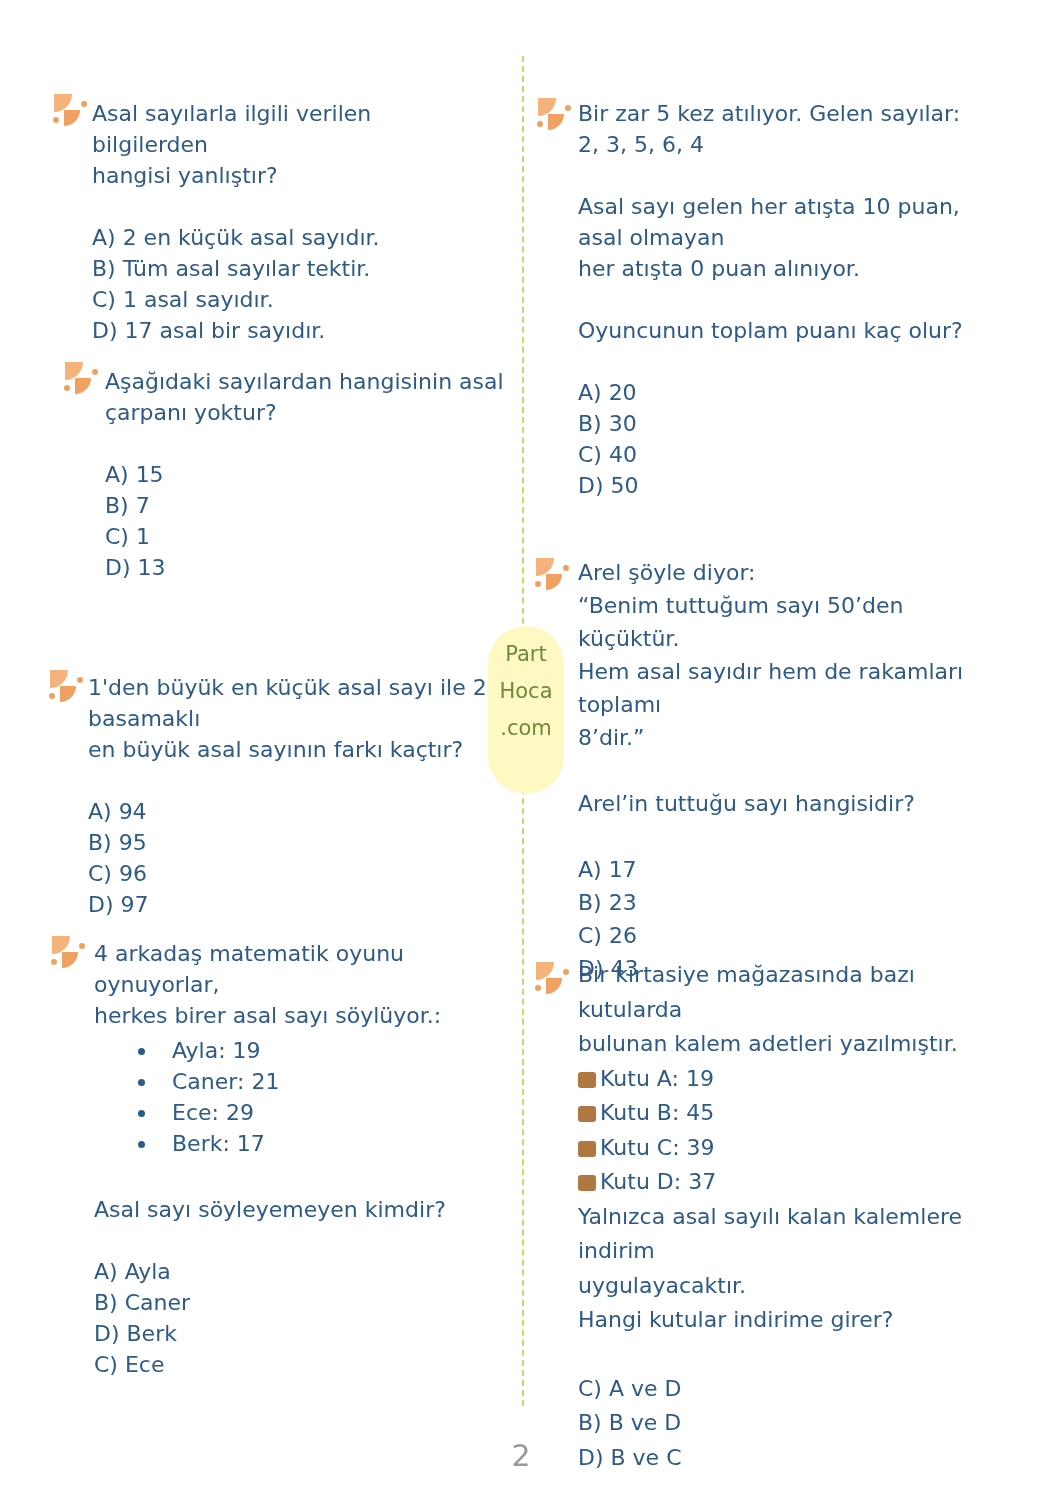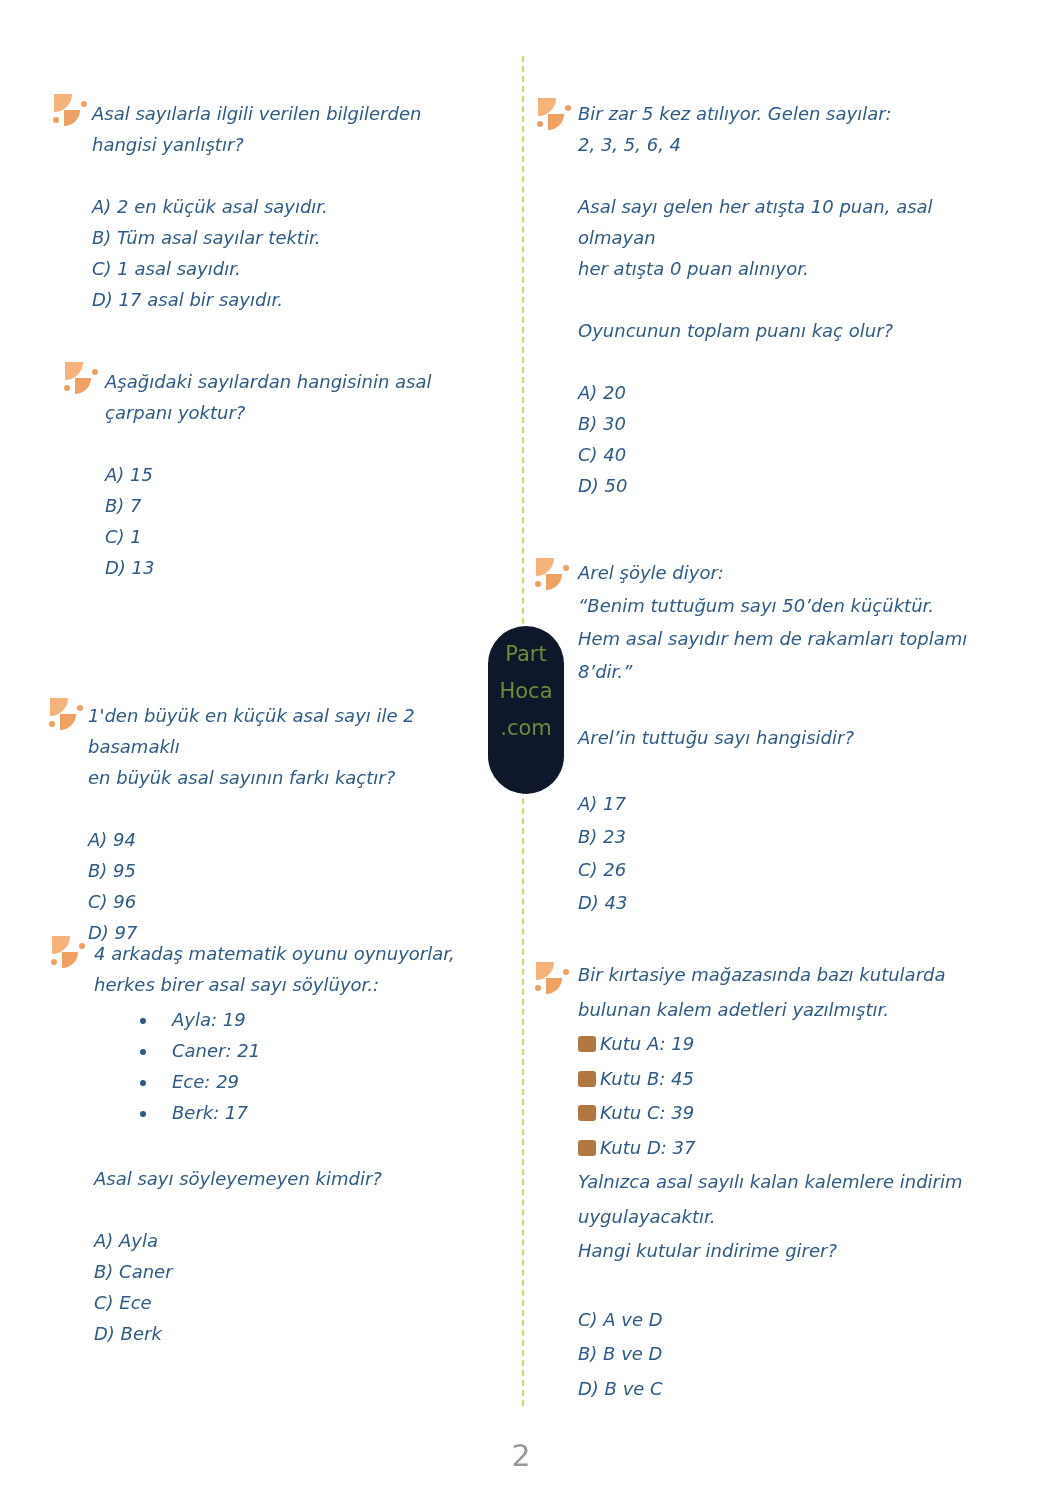--- a/index.html
+++ b/index.html
@@ -1,22 +1,22 @@
 <!DOCTYPE html>
 <html><head>
 <meta charset="utf-8">
 <style>
   html,body{margin:0;padding:0;background:#fff;}
   body{width:1042px;height:1490px;position:relative;overflow:hidden;
        font-family:"DejaVu Sans",sans-serif;color:#2e5a87;}
   .divider{position:absolute;left:522px;top:56px;height:1350px;border-left:2px dashed #c8d86a;}
   .badge{position:absolute;left:488px;top:626px;width:76px;height:168px;border-radius:38px;
-         background:#0f172a;color:#6e8a3a;text-align:center;font-size:21px;line-height:37px;
+         background:#fef9c3;color:#6e8a3a;text-align:center;font-size:21px;line-height:37px;
          padding-top:10px;box-sizing:border-box;}
-  .q{position:absolute;font-size:18px;line-height:31px;font-style:italic;}
+  .q{position:absolute;font-size:22px;line-height:31px;}
   .q .ic{position:absolute;width:40px;height:38px;}
   .q p{margin:0;}
   .q .gap{height:31px;}
   .q ul{margin:4px;padding-left:60px;list-style:disc;}
   .q li{padding-left:14px;}
   .box{display:inline-block;width:18px;height:16px;background:#b07840;border-radius:3px;margin-right:4px;vertical-align:-2px;}
   .pnum{position:absolute;left:0;width:1042px;top:1438px;text-align:center;font-size:30px;color:#999;}
 </style>
 </head>
 <body>
@@ -53,21 +53,21 @@
     </svg>
   <p>Aşağıdaki sayılardan hangisinin asal</p>
   <p>çarpanı yoktur?</p>
   <div class="gap"></div>
   <p>A) 15</p>
   <p>B) 7</p>
   <p>C) 1</p>
   <p>D) 13</p>
 </div>
 
-<div class="q" style="left:88px;top:700px;width:400px">
+<div class="q" style="left:88px;top:672px;width:400px">
   <svg class="ic" style="left:-42px;top:-6px" viewBox="0 0 40 38">
       <path d="M4 4 L22 4 A18 18 0 0 1 4 22Z" fill="#f5b27a"></path>
       <path d="M14 20 L30 20 A16 16 0 0 1 14 36Z" fill="#f0a060"></path>
       <circle cx="34" cy="14" r="3" fill="#f0a060"></circle>
       <circle cx="6" cy="30" r="3" fill="#f0a060"></circle>
     </svg>
   <p>1'den büyük en küçük asal sayı ile 2 basamaklı</p>
   <p>en büyük asal sayının farkı kaçtır?</p>
   <div class="gap"></div>
   <p>A) 94</p>
@@ -89,22 +89,22 @@
     <li>Ayla: 19</li>
     <li>Caner: 21</li>
     <li>Ece: 29</li>
     <li>Berk: 17</li>
   </ul>
   <div class="gap"></div>
   <p>Asal sayı söyleyemeyen kimdir?</p>
   <div class="gap"></div>
   <p>A) Ayla</p>
   <p>B) Caner</p>
+  <p>D) Berk</p>
   <p>C) Ece</p>
-  <p>D) Berk</p>
 </div>
 
 <div class="q" style="left:578px;top:98px;width:420px">
   <svg class="ic" style="left:-44px;top:-4px" viewBox="0 0 40 38">
       <path d="M4 4 L22 4 A18 18 0 0 1 4 22Z" fill="#f5b27a"></path>
       <path d="M14 20 L30 20 A16 16 0 0 1 14 36Z" fill="#f0a060"></path>
       <circle cx="34" cy="14" r="3" fill="#f0a060"></circle>
       <circle cx="6" cy="30" r="3" fill="#f0a060"></circle>
     </svg>
   <p>Bir zar 5 kez atılıyor. Gelen sayılar:</p>

